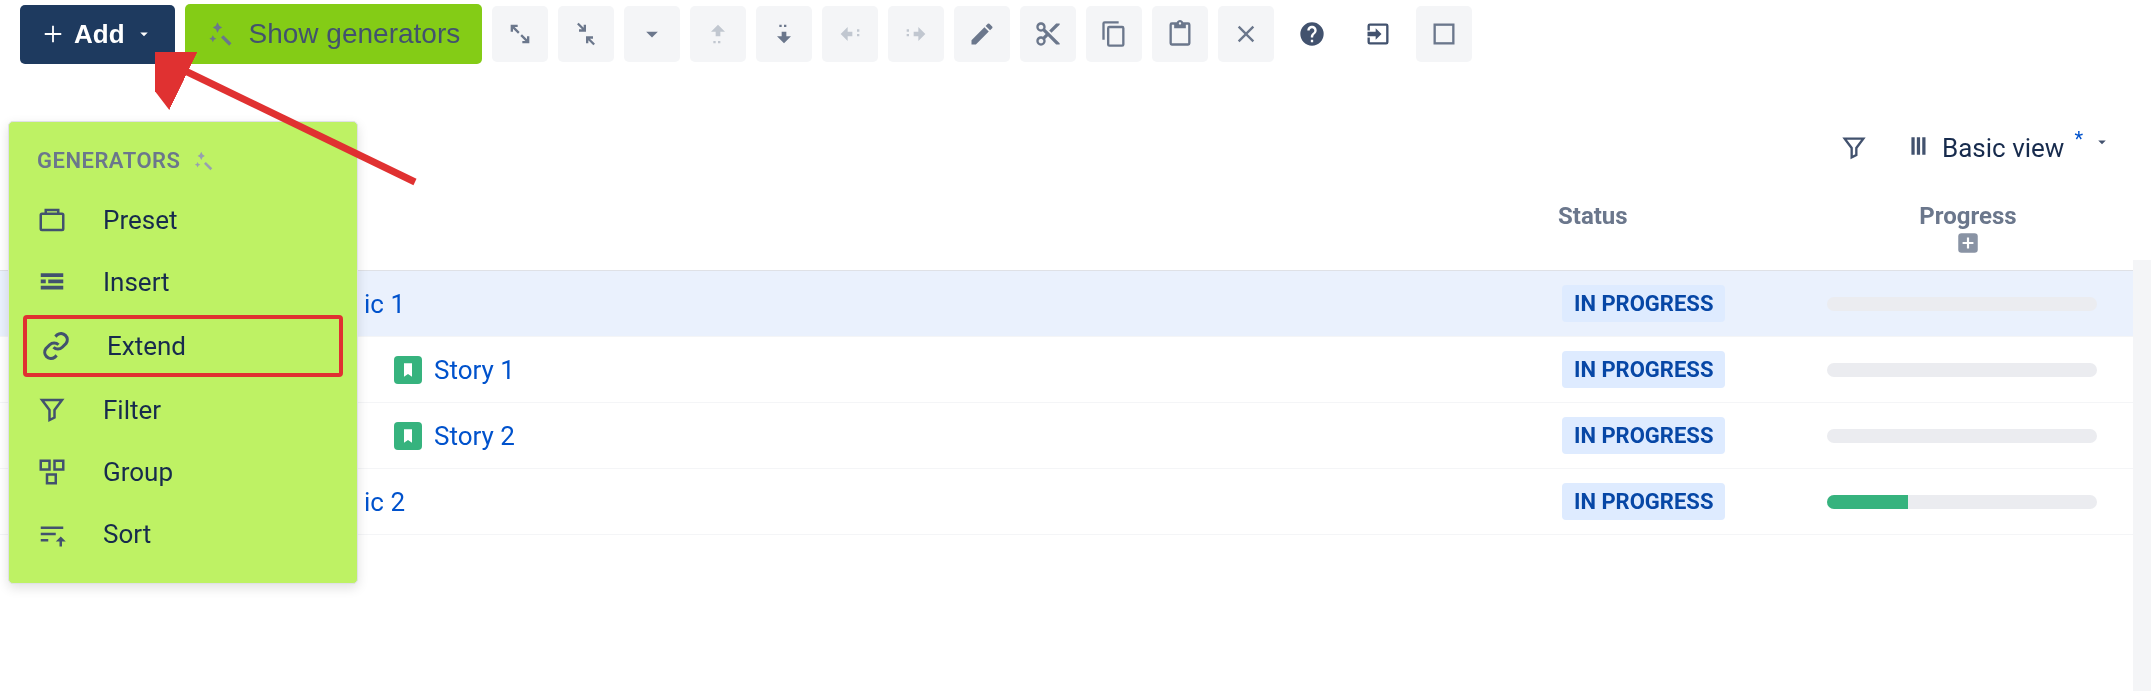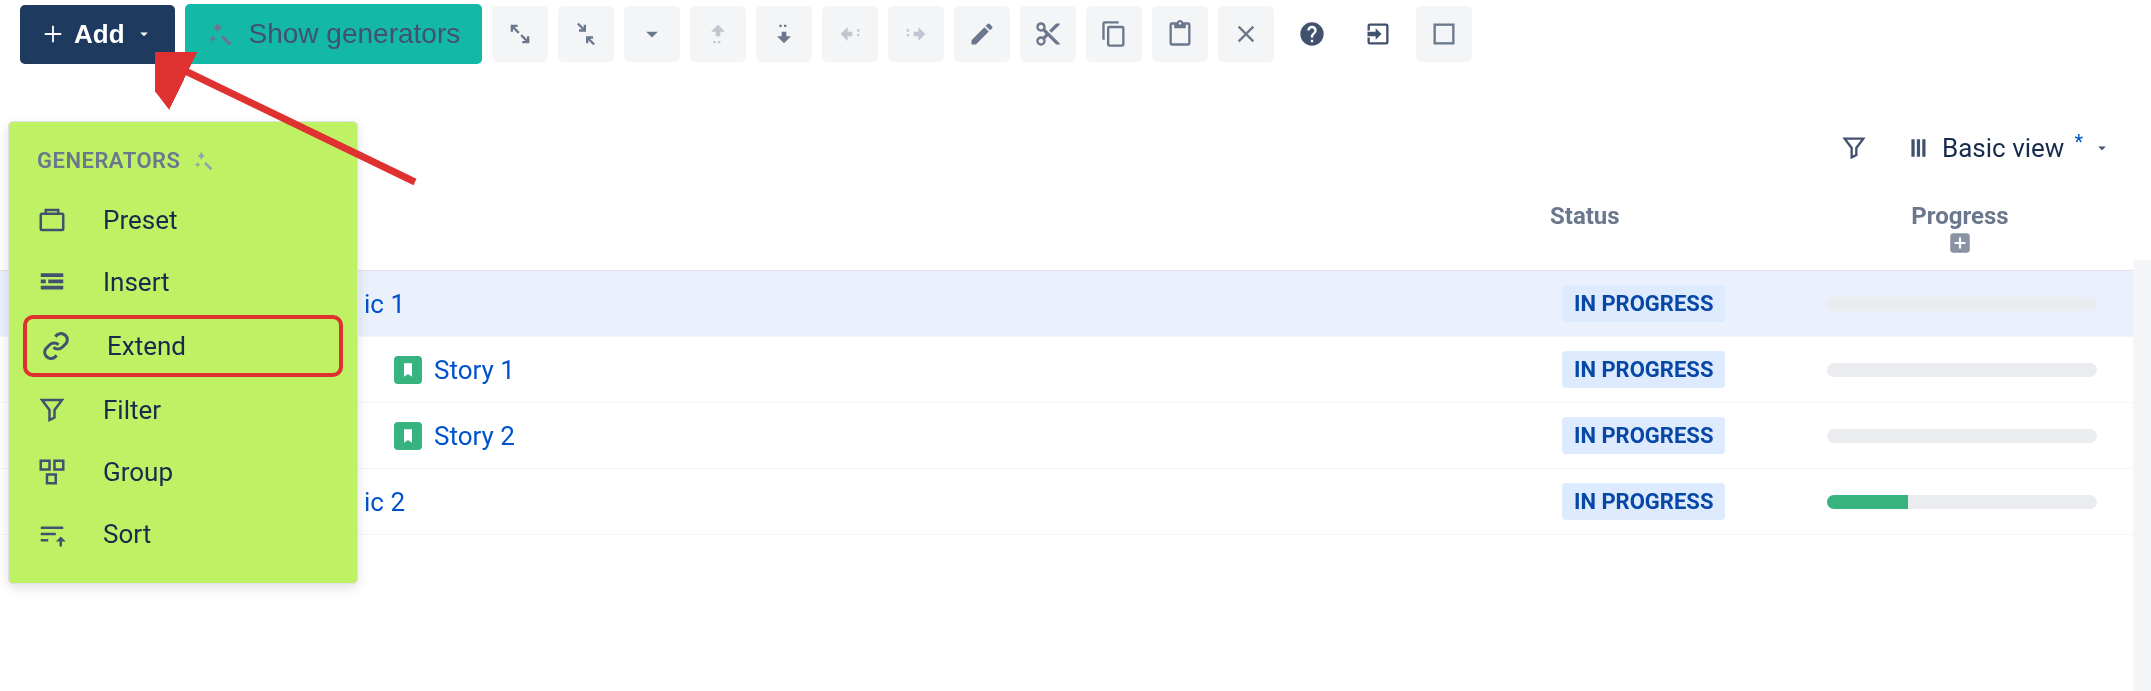--- a/index.html
+++ b/index.html
@@ -2,39 +2,39 @@
 <html><head>
 <meta charset="utf-8">
 <style>
 * { box-sizing: border-box; margin: 0; padding: 0; }
 body { font-family: -apple-system, BlinkMacSystemFont, 'Segoe UI', Roboto, sans-serif; font-size: 20px; color: #172b4d; background: #fff; width: 2151px; height: 691px; position: relative; overflow: hidden; }
 
 
 .toolbar { display: flex; align-items: center; gap: 10px; padding: 4px 20px; }
 .add-btn { display: flex; align-items: center; gap: 10px; background: #1e3a5f; color: #fff; border: none; border-radius: 5px; padding: 14px 22px; font-size: 26px; font-weight: 600; cursor: pointer; }
 .add-btn svg { fill: #fff; }
-.show-gen { display: flex; align-items: center; gap: 14px; background: #14b8a6; border: none; border-radius: 5px; padding: 14px 22px; font-size: 28px; color: #42526e; cursor: pointer; }
+.show-gen { display: flex; align-items: center; gap: 14px; background: #84cc16; border: none; border-radius: 5px; padding: 14px 22px; font-size: 28px; color: #42526e; cursor: pointer; }
 .tool-btn { display: flex; align-items: center; justify-content: center; width: 56px; height: 56px; background: #f4f5f7; border: none; border-radius: 5px; cursor: pointer; color: #6b778c; }
 .tool-btn.plain { background: transparent; }
 .tool-btn svg { width: 28px; height: 28px; }
 
 
 .dropdown { position: absolute; left: 8px; top: 90px; width: 350px; background: #bef264; border: 1px solid #dfe1e6; border-radius: 5px; box-shadow: 0 4px 12px rgba(0,0,0,0.12); padding: 18px 0; z-index: 100; margin-top: 31px; }
 .dropdown-header { display: flex; align-items: center; gap: 12px; padding: 8px 28px 16px; color: #6b778c; font-size: 22px; font-weight: 600; letter-spacing: 0.5px; }
 .dropdown-item { display: flex; align-items: center; gap: 36px; padding: 16px 28px; font-size: 26px; color: #172b4d; cursor: pointer; }
-.dropdown-item.highlighted { border: 4px solid #e03131; border-radius: 10px; margin: 2px 14px; padding: 12px 14px; }
+.dropdown-item.highlighted { border: 4px solid #e03131; border-radius: 4px; margin: 2px 14px; padding: 12px 14px; }
 .dropdown-item svg { width: 30px; height: 30px; flex-shrink: 0; }
 
 
 .table-header-bar { display: flex; align-items: center; justify-content: flex-end; gap: 24px; padding: 12px 40px; margin-top: 40px; }
-.view-label { display: flex; align-items: center; gap: 10px; font-size: 26px; color: #172b4d; }
+.view-label { display: flex; gap: 10px; font-size: 26px; color: #172b4d; }
 .view-label .asterisk { color: #0052cc; font-size: 20px; position: relative; top: -6px; }
 
 .table { width: 100%; }
-.table-head { display: flex; padding: 14px 36px; border-bottom: 1px solid #dfe1e6; }
+.table-head { display: flex; padding: 14px 28px; border-bottom: 1px solid #dfe1e6; }
 .col-summary { flex: 1; padding-left: 340px; }
 .col-status { width: 265px; font-size: 24px; font-weight: 700; color: #6b778c; }
 .col-progress { width: 300px; font-size: 24px; font-weight: 700; color: #6b778c; display: flex; align-items: center; justify-content: space-between; padding-right: 10px; flex-direction: column; }
 
 .table-row { display: flex; align-items: center; padding: 14px 24px; border-bottom: 1px solid #f4f5f7; }
 .table-row.selected { background: #eaf1fd; }
 .row-summary { flex: 1; display: flex; align-items: center; gap: 12px; padding-left: 340px; font-size: 26px; color: #0052cc; }
 .row-summary.indent { padding-left: 370px; }
 .row-status { width: 265px; }
 .row-progress { width: 300px; padding-right: 30px; }

